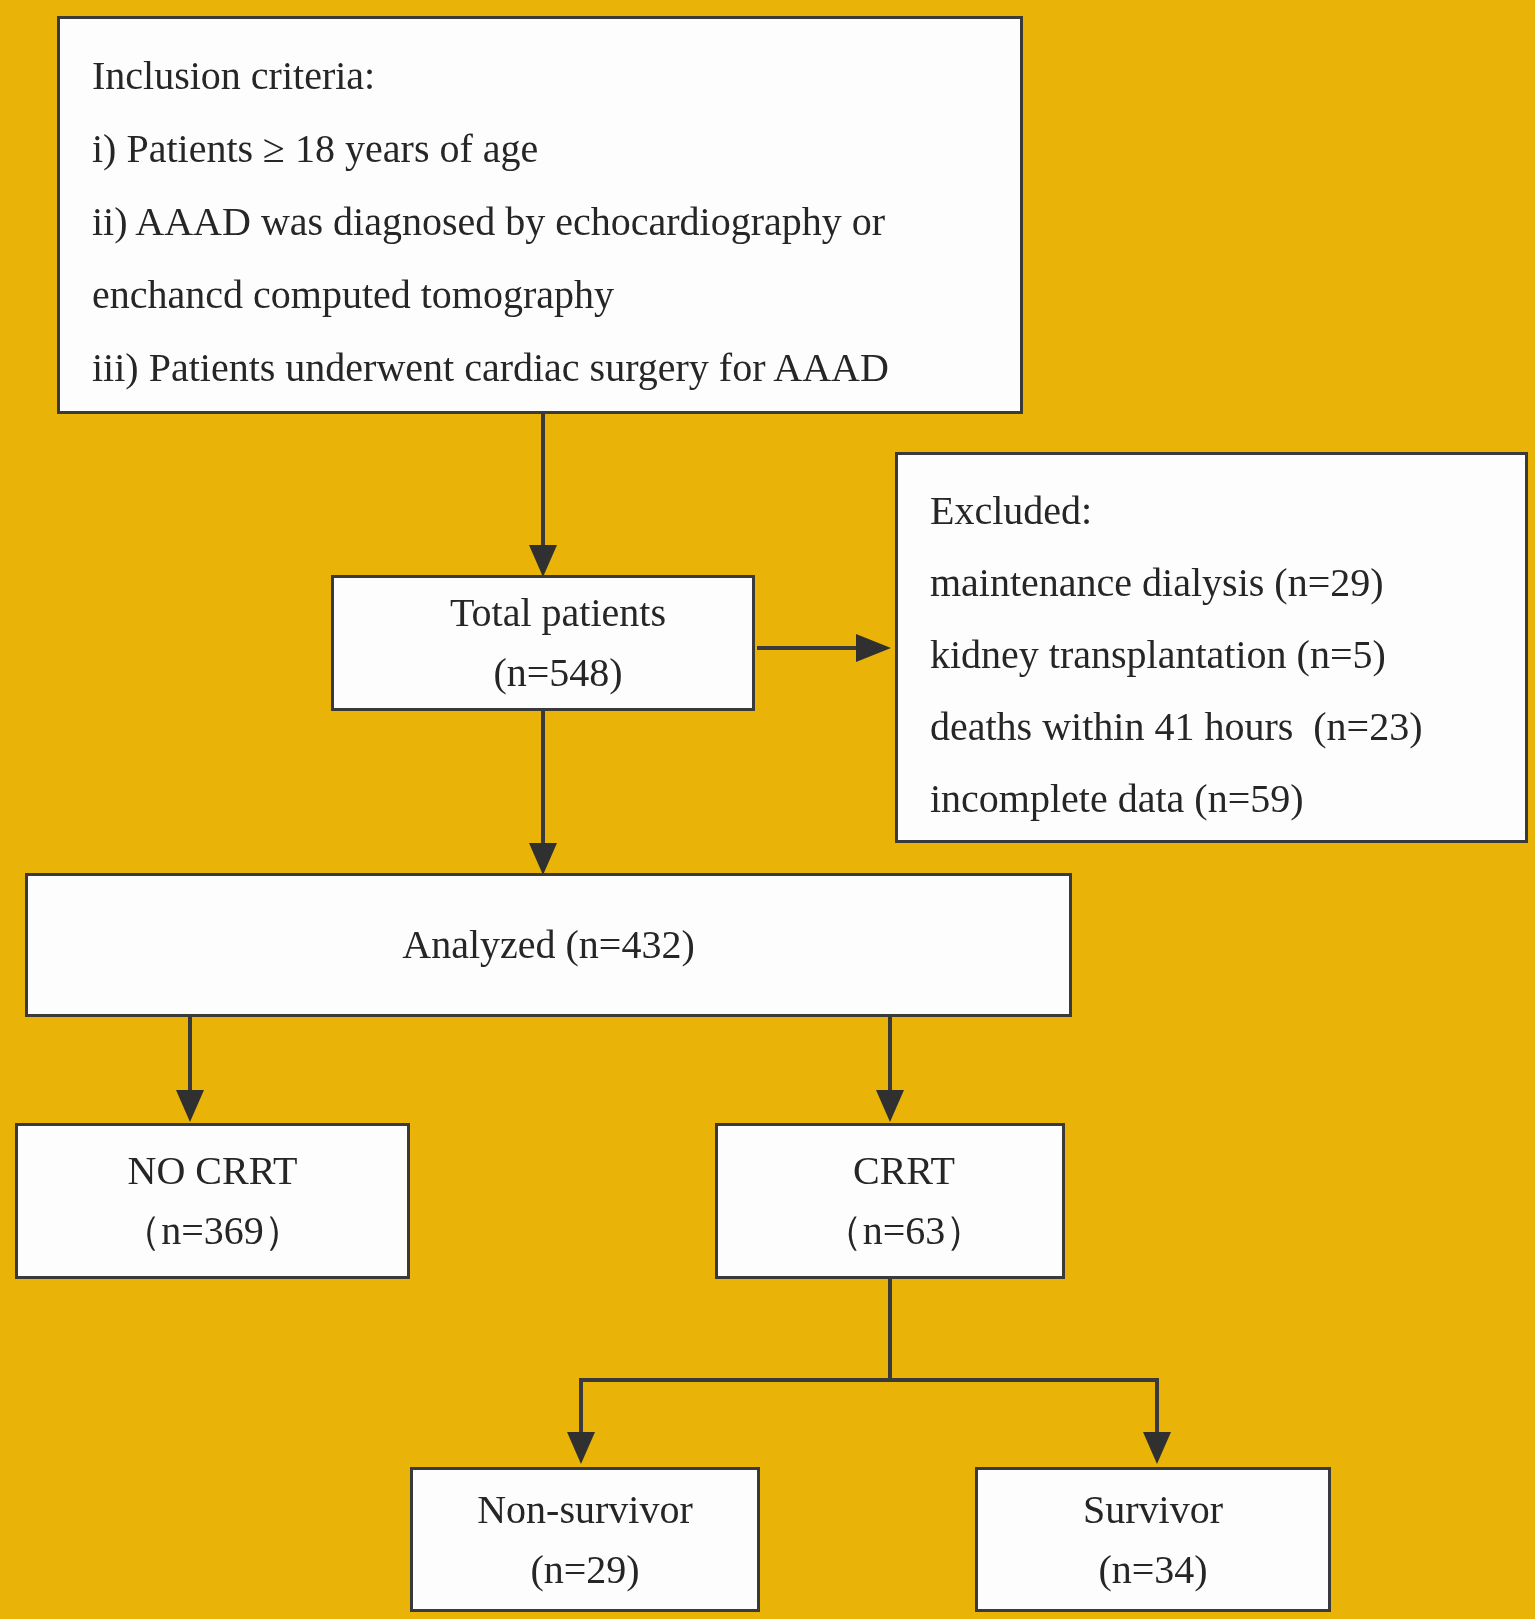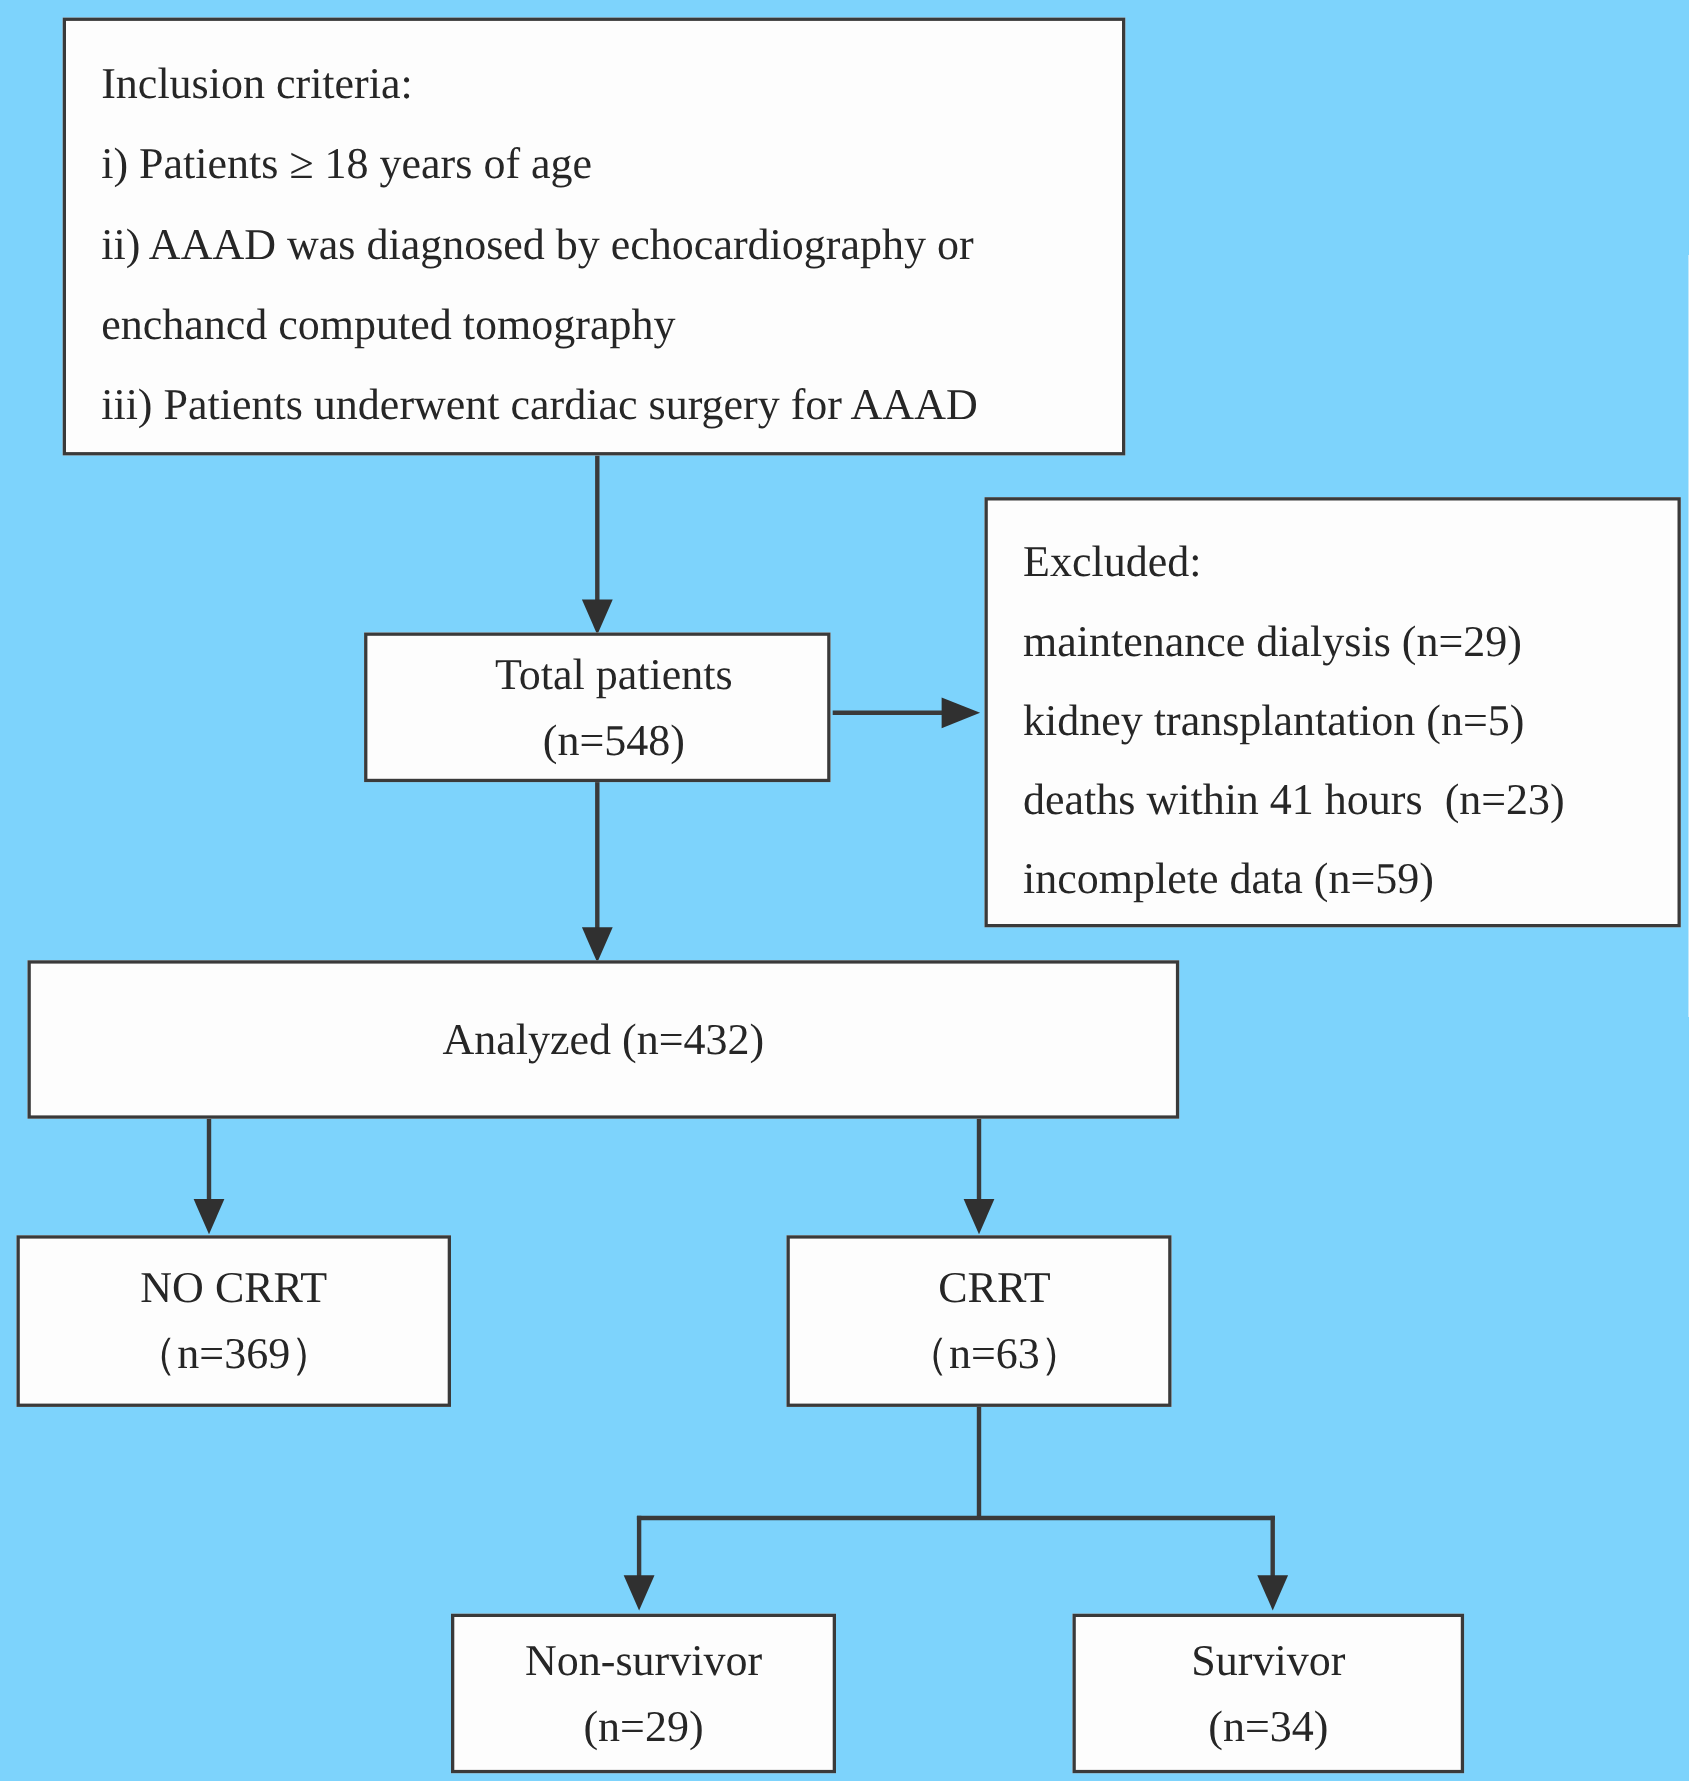--- a/index.html
+++ b/index.html
@@ -5,21 +5,21 @@
   html, body {
     margin: 0;
     padding: 0;
     background: #f7f7f7;
     font-family: "Liberation Serif", "DejaVu Serif", serif;
   }
   .canvas {
     position: relative;
     width: 1535px;
     height: 1619px;
-    background: #7dd3fc;
+    background: #eab308;
     color: #262626;
     overflow: hidden;
   }
   .connectors {
     position: absolute;
     left: 0;
     top: 0;
     width: 1535px;
     height: 1619px;
   }

